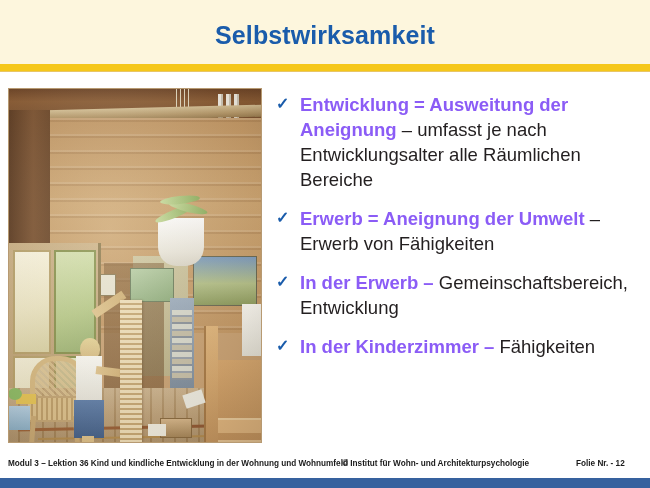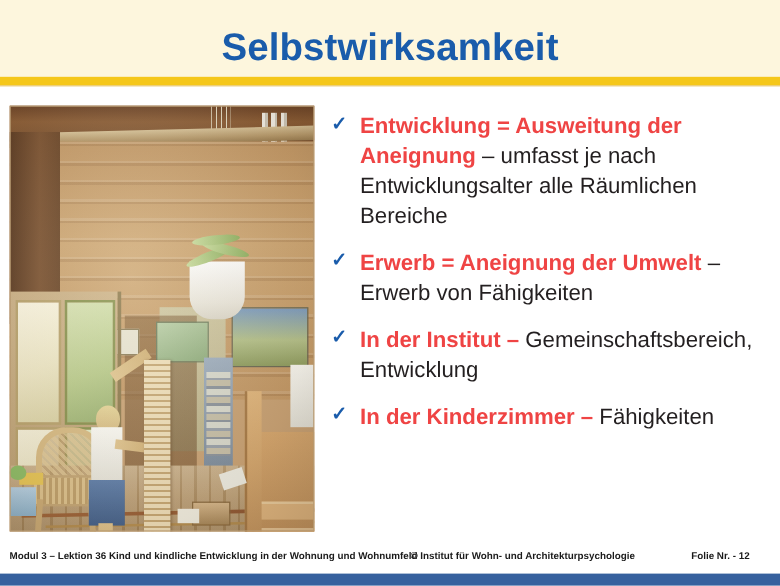--- a/index.html
+++ b/index.html
@@ -30,21 +30,21 @@
     width: 650px;
     height: 64px;
     background: #fdf6dd;
   }
   #slide-title {
     position: absolute;
     left: 0;
     top: 21px;
     width: 650px;
     text-align: center;
-    font-size: 32px;
+    font-size: 25px;
     font-weight: bold;
     color: #1a5cab;
     letter-spacing: 0.1px;
     font-family: "Liberation Sans", sans-serif;
   }
   #title-rule {
     position: absolute;
     left: 0;
     top: 64px;
     width: 650px;
@@ -327,21 +327,21 @@
   }
   .bullet .check {
     position: absolute;
     left: 0;
     top: -1px;
     font-size: 16px;
     color: #1a5cab;
     font-weight: bold;
   }
   .bullet .lead {
-    color: #ef4444;
+    color: #8b5cf6;
     font-weight: bold;
   }
   .bullet .rest {
     color: #231f20;
   }
 
   
   #footer {
     position: absolute;
     left: 0;
@@ -441,21 +441,21 @@
       <span class="lead">Entwicklung = Ausweitung der Aneignung</span><span class="rest"> – umfasst je nach Entwicklungsalter alle Räumlichen Bereiche</span>
     </div>
 
     <div class="bullet">
       <span class="check">✓</span>
       <span class="lead">Erwerb = Aneignung der Umwelt</span><span class="rest"> – Erwerb von Fähigkeiten</span>
     </div>
 
     <div class="bullet">
       <span class="check">✓</span>
-      <span class="lead">In der Institut –</span><span class="rest"> Gemeinschaftsbereich, Entwicklung</span>
+      <span class="lead">In der Erwerb –</span><span class="rest"> Gemeinschaftsbereich, Entwicklung</span>
     </div>
 
     <div class="bullet">
       <span class="check">✓</span>
       <span class="lead">In der Kinderzimmer –</span><span class="rest"> Fähigkeiten</span>
     </div>
 
   </div>
 
   <div id="footer">

